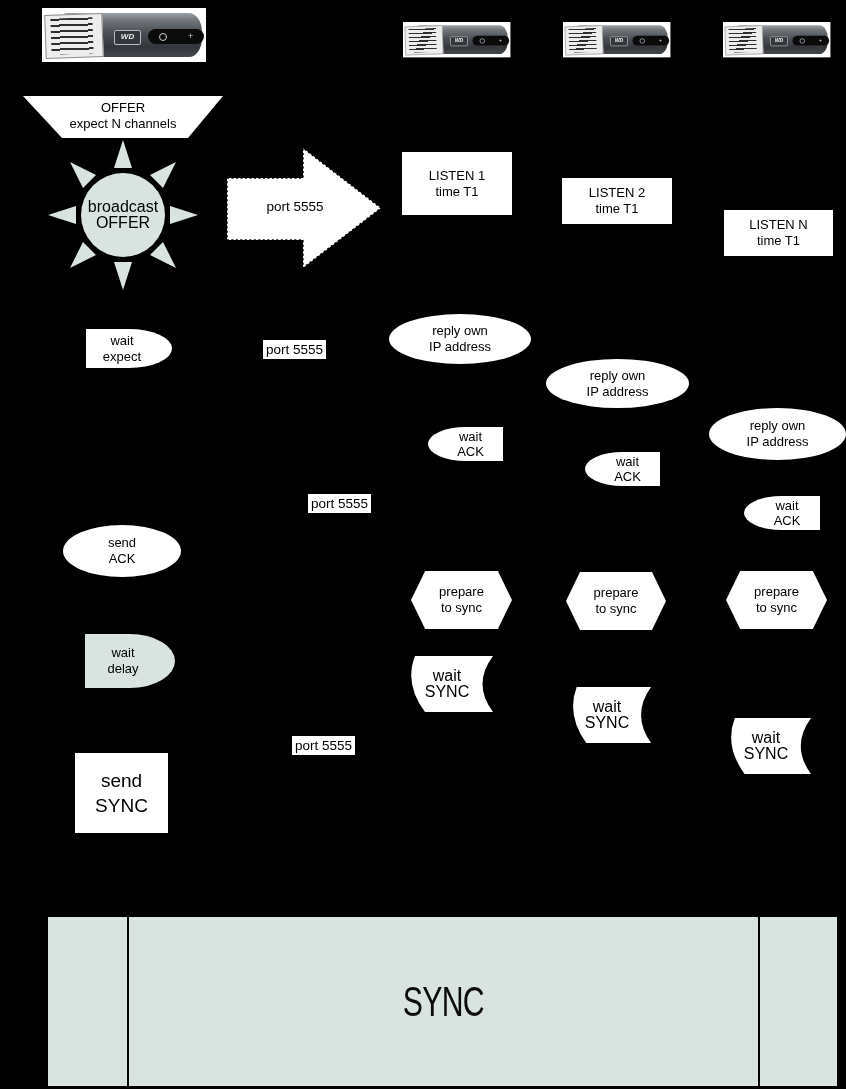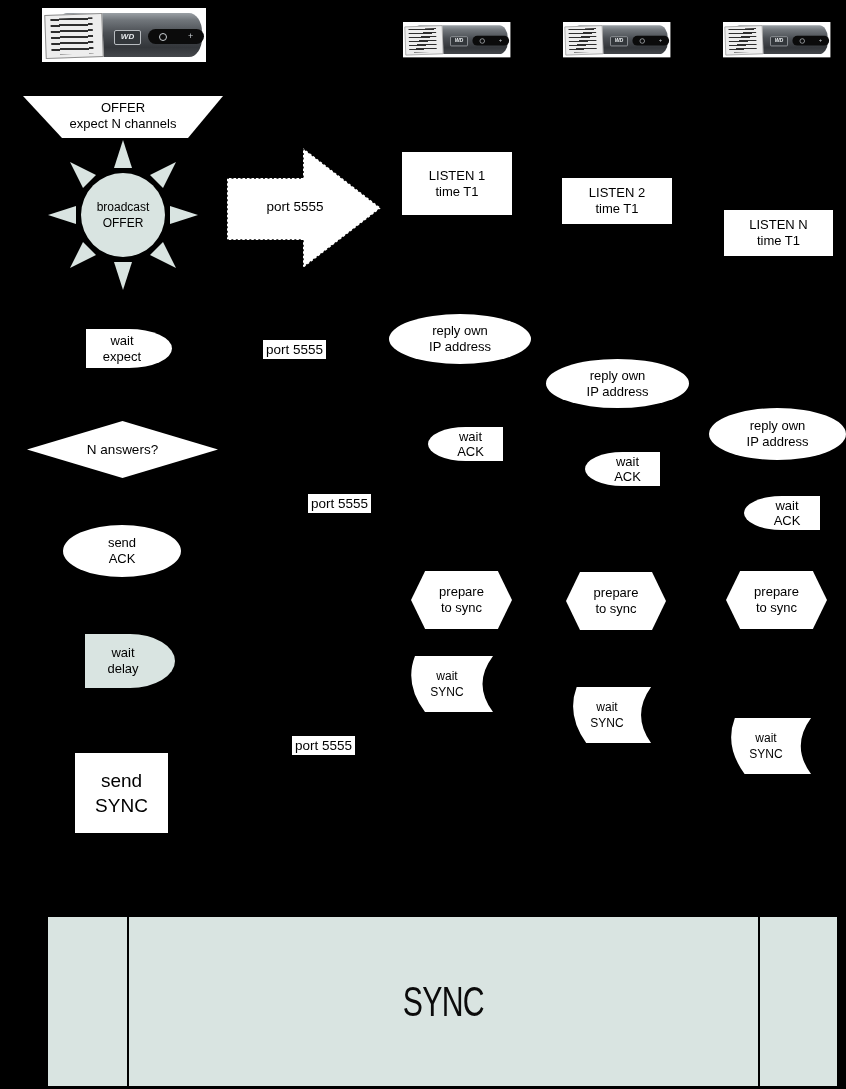--- a/index.html
+++ b/index.html
@@ -12,21 +12,21 @@
   .ellipse{border-radius:50%;}
   .trapezoid{clip-path:polygon(0 0,100% 0,82.5% 100%,19.5% 100%);padding-bottom:2px;}
   .diamond{clip-path:polygon(50% 0,100% 50%,50% 100%,0 50%);font-size:13.5px;}
   .delay-right{border-radius:0 50% 50% 0 / 0 50% 50% 0;padding-right:14px;}
   .delay-left{border-radius:50% 0 0 50% / 50% 0 0 50%;padding-left:10px;}
   .hexagon{clip-path:polygon(14% 0,86% 0,100% 50%,86% 100%,14% 100%,0 50%);}
   .accent{background:#d9e4e1;}
   .portlabel{position:absolute;background:#fff;color:#000;font-size:13.5px;
              line-height:19px;padding:0 3px;white-space:nowrap;}
   .overlay-text{position:absolute;display:flex;flex-direction:column;align-items:center;
-                justify-content:center;text-align:center;font-size:12px;line-height:16px;}
+                justify-content:center;text-align:center;font-size:16px;line-height:16px;}
   .overlay-text span{display:block;}
   svg{position:absolute;display:block;}
   
   .wd-device{position:absolute;width:164px;height:54px;background:#fff;transform-origin:0 0;}
   .dev-body{position:absolute;left:16px;top:5px;width:144px;height:44px;
             border-radius:9px 13px 13px 9px/15px 19px 19px 15px;
             background:linear-gradient(180deg,#9aa0a5 0%,#71767b 16%,#4b4f54 45%,#33363a 78%,#45484c 100%);}
   .dev-panel{position:absolute;left:3px;top:6px;width:56px;height:42px;background:#ededed;
              border:1px solid #8f8f8f;transform:rotate(-2deg);}
   .dev-ports{position:absolute;left:5px;top:3px;right:9px;bottom:3px;
@@ -164,23 +164,20 @@
   </div>
   <div class="shape ellipse" style="left:546px;top:359px;width:143px;height:49px;">
     <span>reply own</span>
     <span>IP address</span>
   </div>
   <div class="shape ellipse" style="left:709px;top:408px;width:137px;height:52px;">
     <span>reply own</span>
     <span>IP address</span>
   </div>
 
-  <div class="shape diamond" style="left:27px;top:421px;width:191px;height:57px;">
-    <span>N answers?</span>
-  </div>
 
   <div class="shape delay-left" style="left:428px;top:427px;width:65px;height:34px;line-height:15px;">
     <span>wait</span>
     <span>ACK</span>
   </div>
   <div class="shape delay-left" style="left:585px;top:452px;width:65px;height:34px;line-height:15px;">
     <span>wait</span>
     <span>ACK</span>
   </div>
   <div class="shape delay-left" style="left:744px;top:496px;width:66px;height:34px;line-height:15px;">

